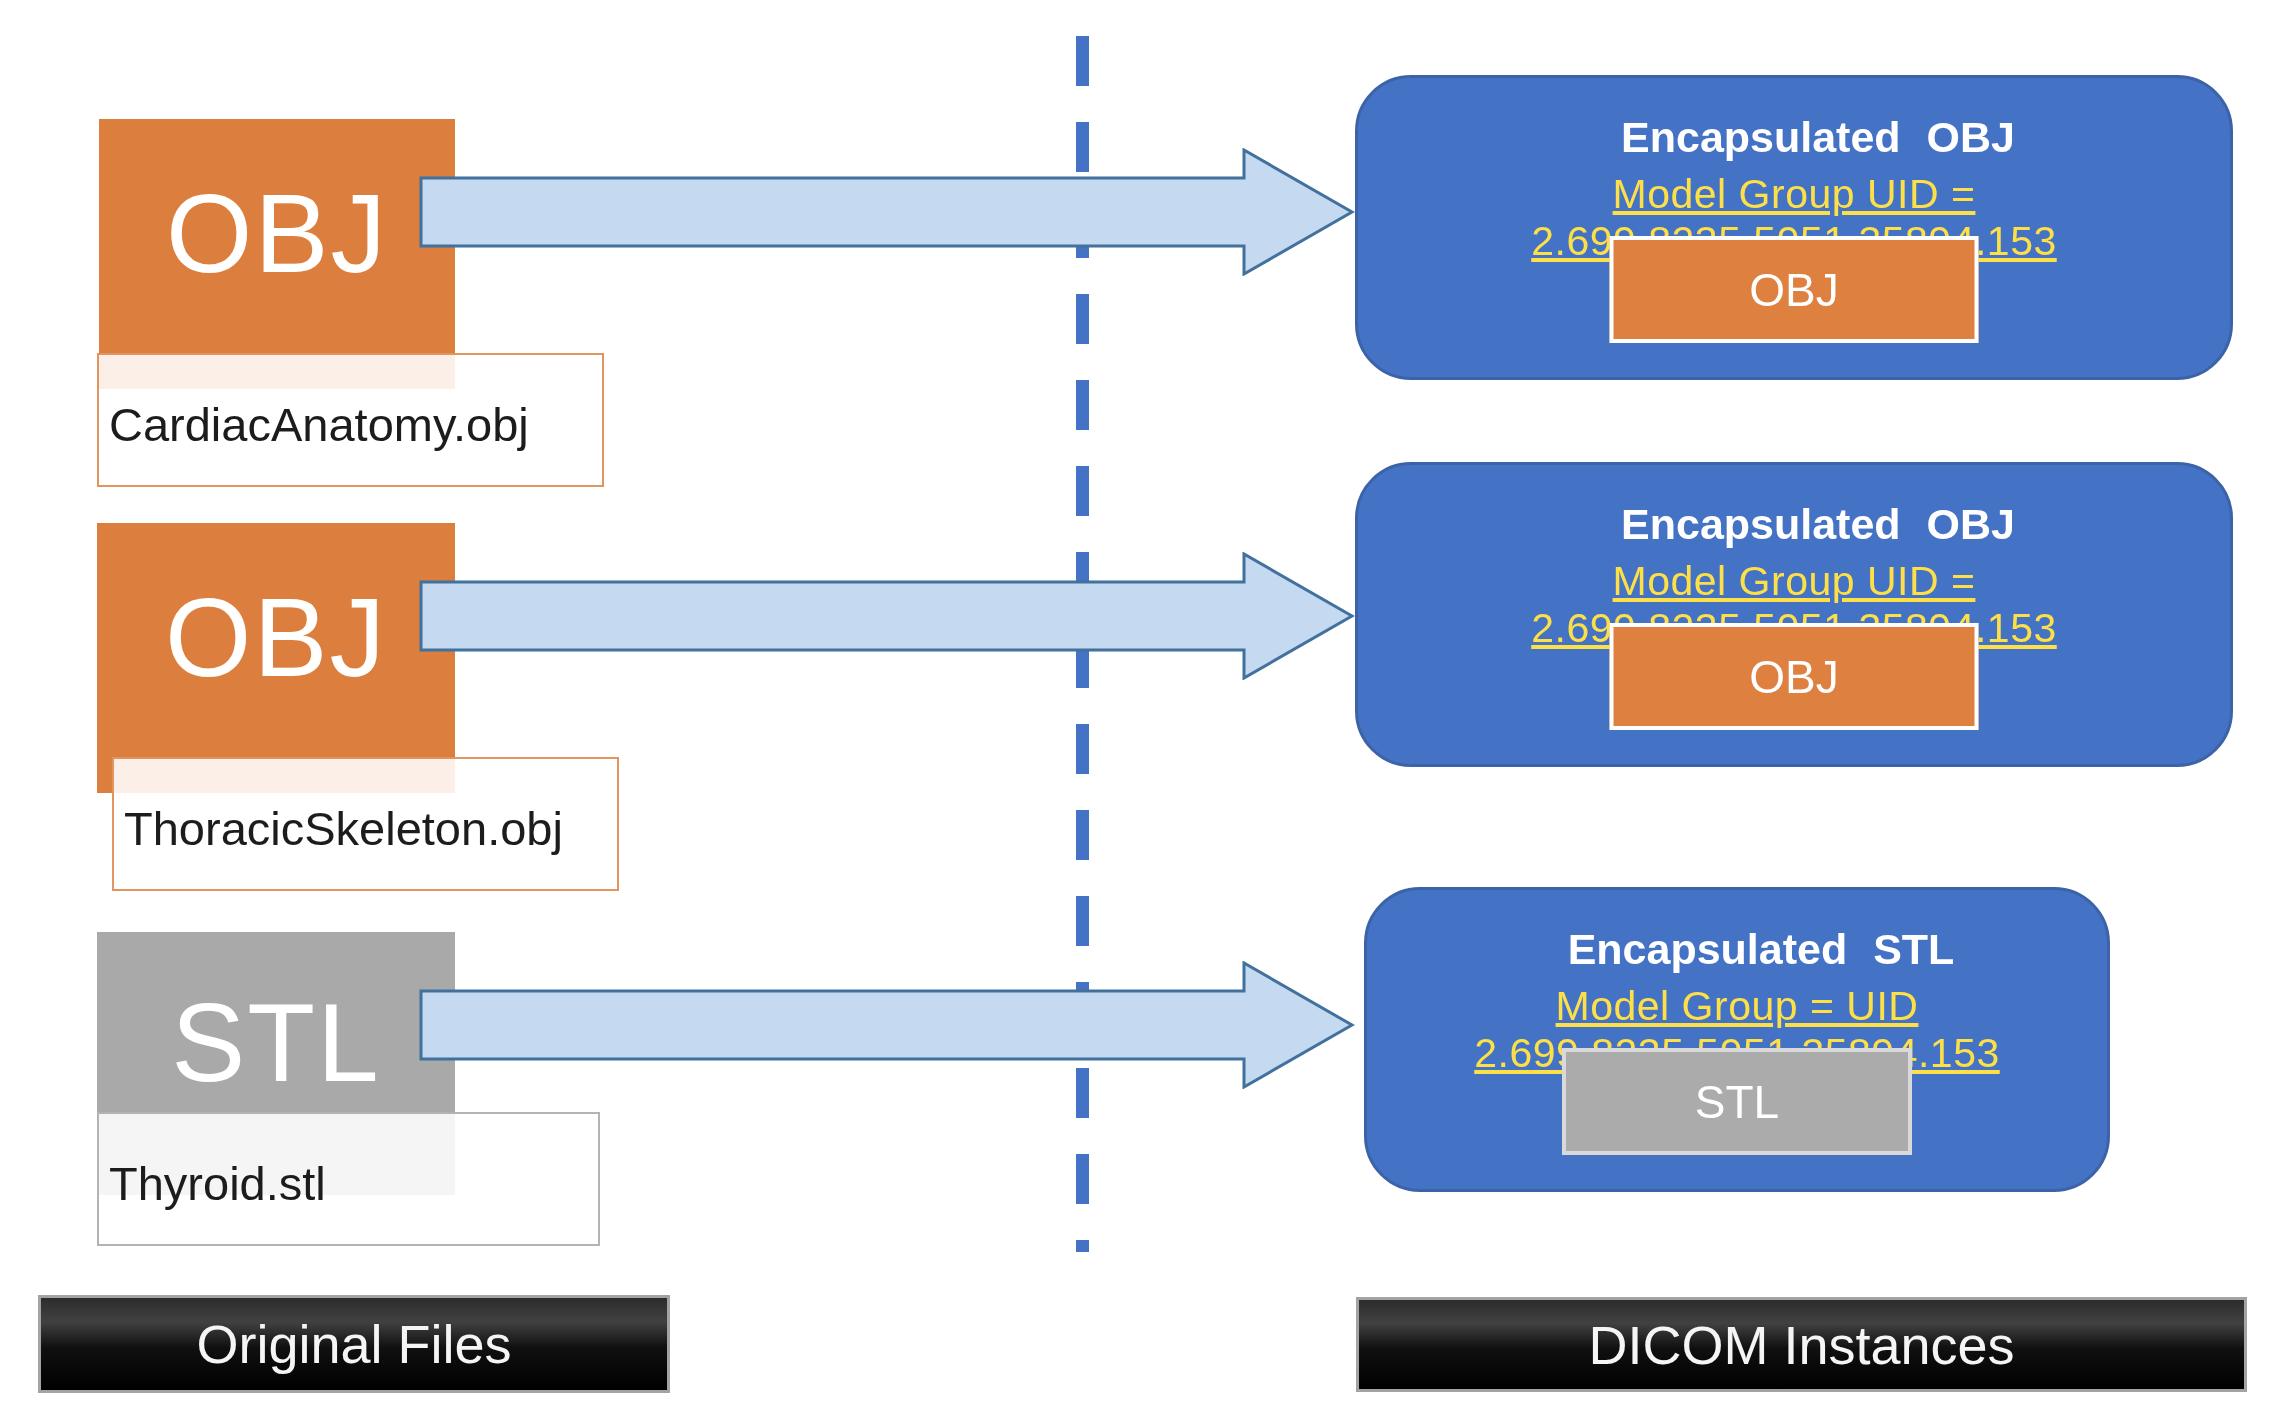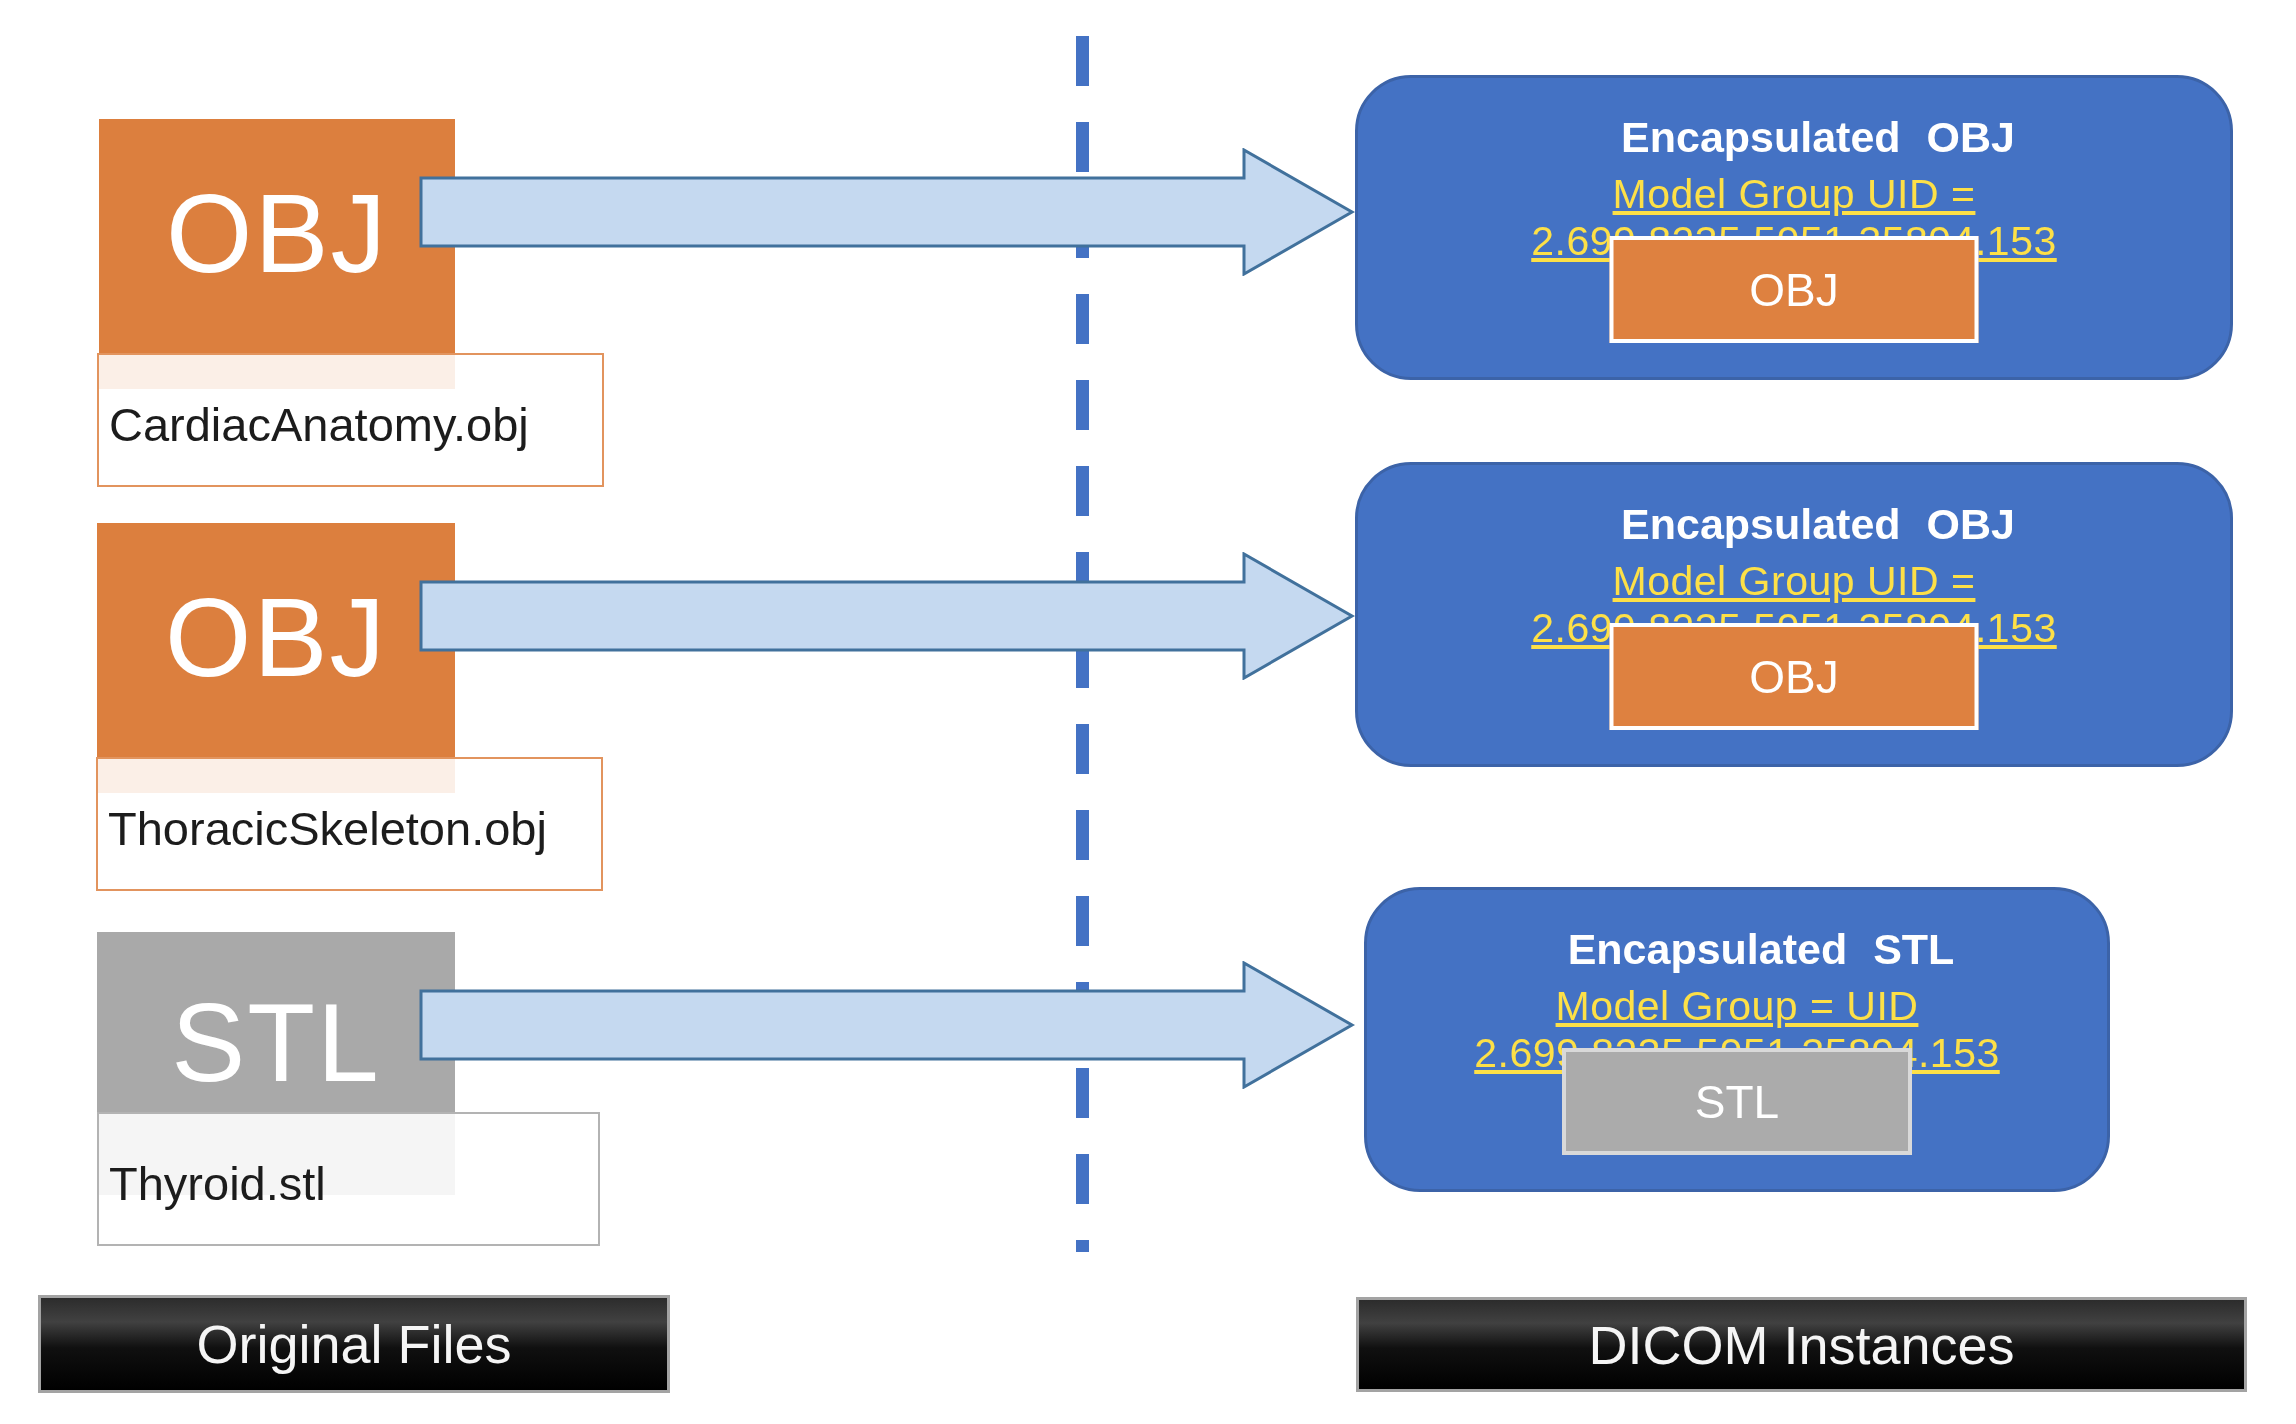--- a/index.html
+++ b/index.html
@@ -24,21 +24,21 @@
 
   .flabel {
     position:absolute; z-index:2; box-sizing:border-box;
     background:rgba(255,255,255,0.88);
     font-size:47px; color:#1c1c1c; line-height:1.1;
     padding:44px 6px 0 10px;
   }
   .flabel-orange { border:2px solid #E2945E;margin-top:47px; }
   .flabel-gray   { border:2px solid #B3B3B3; }
   .fl1 { left:97px; top:306px; width:507px; height:134px; }
-  .fl2 { left:96px; top:710px; width:507px; height:134px; }
+  .fl2 { left:112px; top:710px; width:507px; height:134px; }
   .fl3 { left:97px; top:1112px; width:503px; height:134px; }
 
   
   .divider {
     position:absolute; z-index:1;
     left:1076px; top:36px; width:13px; height:1216px;
     background:repeating-linear-gradient(to bottom,
       #4472C4 0px, #4472C4 50px,
       rgba(0,0,0,0) 50px, rgba(0,0,0,0) 86px);
   }

